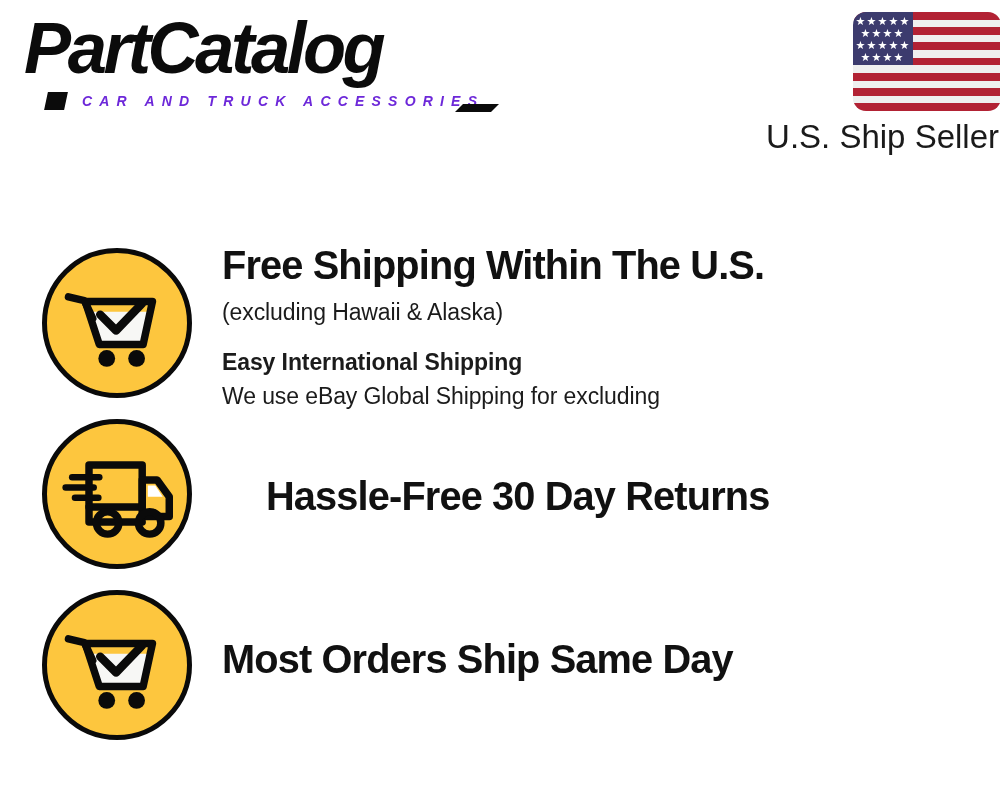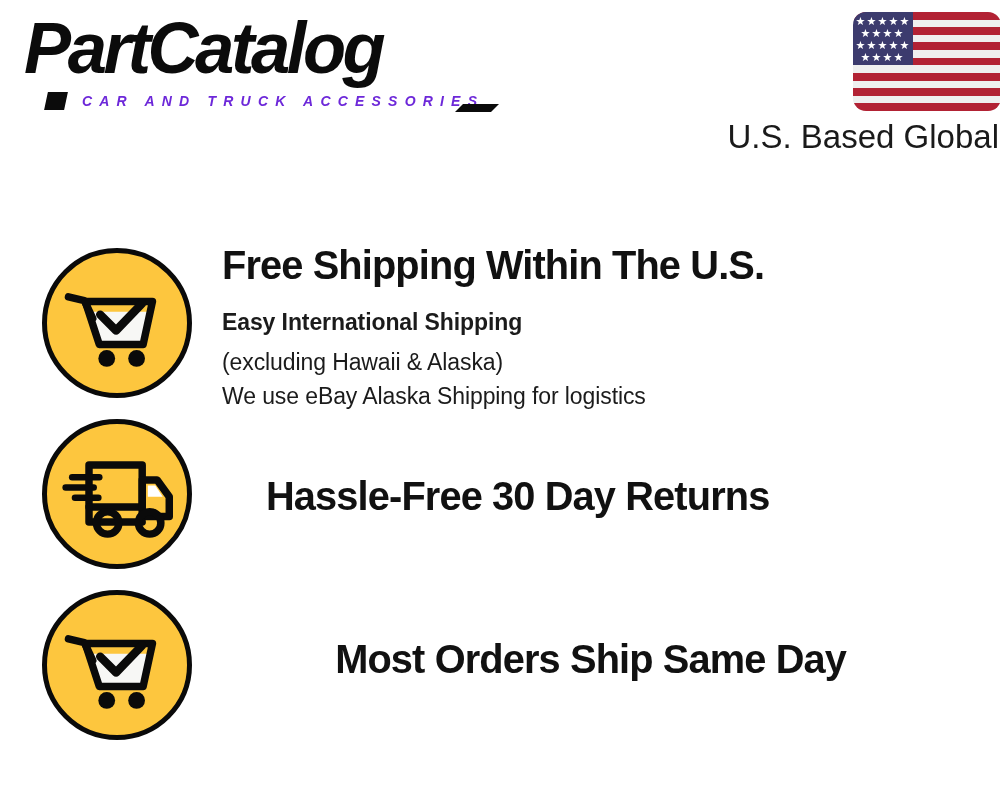--- a/index.html
+++ b/index.html
@@ -198,21 +198,21 @@
 
   
   #benefit-row-shipping { top: 18px; }
   #benefit-row-shipping .benefit-icon { top: 0px; }
   #benefit-row-shipping .benefit-text { top: -6px; }
 
   #benefit-row-returns  { top: 189px; }
   #benefit-row-returns .benefit-icon { top: 0px; }
   #benefit-row-returns .benefit-text { top: 54px; margin-left: 44px; }
 
-  #benefit-row-sameday  { top: 360px; text-align: center; }
+  #benefit-row-sameday  { top: 360px; }
   #benefit-row-sameday .benefit-icon { top: 0px; }
   #benefit-row-sameday .benefit-text { top: 46px; }
 </style>
 </head>
 <body>
 
 <div id="header">
 
   <div id="brand-logo">
     <div id="brand-rule-left"></div>
@@ -257,21 +257,21 @@
         <span class="flag-star" style="left:35px; top:28px;">★</span>
         <span class="flag-star" style="left:46px; top:28px;">★</span>
 
         <span class="flag-star" style="left:7px;  top:40px;">★</span>
         <span class="flag-star" style="left:18px; top:40px;">★</span>
         <span class="flag-star" style="left:29px; top:40px;">★</span>
         <span class="flag-star" style="left:40px; top:40px;">★</span>
       </div>
     </div>
 
-    <div id="seller-label">U.S. Based Global</div>
+    <div id="seller-label">U.S. Ship Seller</div>
   </div>
 
 </div>
 
 <div id="benefits">
 
   <div class="benefit-row" id="benefit-row-shipping">
     <div class="benefit-icon">
       <svg viewBox="0 0 150 150" xmlns="http://www.w3.org/2000/svg">
 
@@ -281,23 +281,23 @@
         <path d="M41 52 L113 52 L103 98 L56 98 Z" fill="none" stroke="#0a0a0a" stroke-width="8" stroke-linecap="round" stroke-linejoin="round"></path>
 
         <path d="M57 66 L74 83 L102 54" fill="none" stroke="#0a0a0a" stroke-width="9" stroke-linecap="round" stroke-linejoin="round"></path>
 
         <circle cx="64" cy="113" r="9" fill="#0a0a0a"></circle>
         <circle cx="96" cy="113" r="9" fill="#0a0a0a"></circle>
       </svg>
     </div>
     <div class="benefit-text">
       <div class="benefit-heading">Free Shipping Within The U.S.</div>
+      <div class="benefit-sub" style="margin-top:8px;">(excluding Hawaii &amp; Alaska)</div>
       <div class="benefit-sub strong" style="margin-top:18px;">Easy International Shipping</div>
-      <div class="benefit-sub" style="margin-top:8px;">(excluding Hawaii &amp; Alaska)</div>
-      <div class="benefit-sub" style="margin-top:2px;">We use eBay Alaska Shipping for logistics</div>
+      <div class="benefit-sub" style="margin-top:2px;">We use eBay Global Shipping for excluding</div>
     </div>
   </div>
 
   <div class="benefit-row" id="benefit-row-returns">
     <div class="benefit-icon">
       <svg viewBox="0 0 150 150" xmlns="http://www.w3.org/2000/svg">
 
         <path d="M27 57 L56 57" stroke="#0a0a0a" stroke-width="7" stroke-linecap="round"></path>
         <path d="M20 68 L50 68" stroke="#0a0a0a" stroke-width="7" stroke-linecap="round"></path>
         <path d="M30 79 L55 79" stroke="#0a0a0a" stroke-width="7" stroke-linecap="round"></path>

